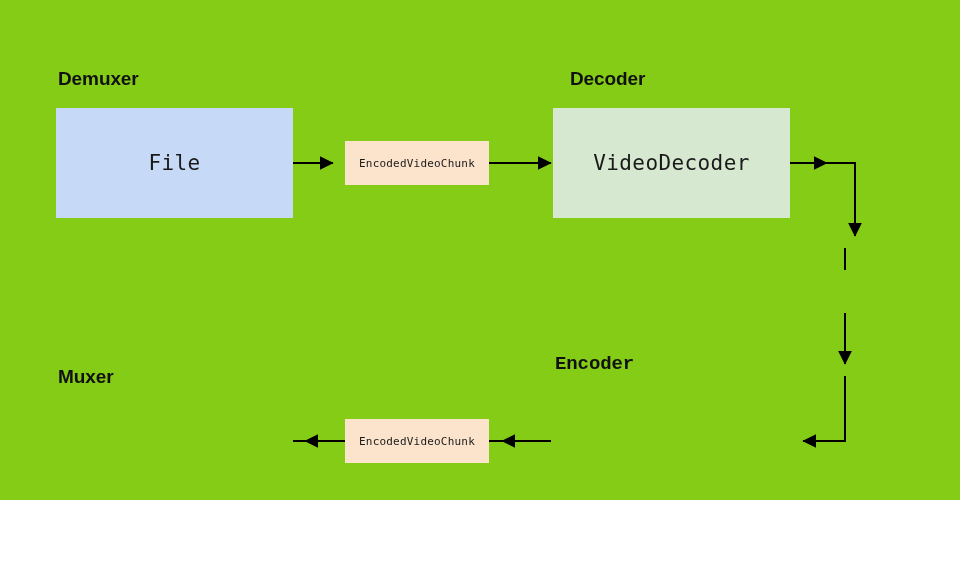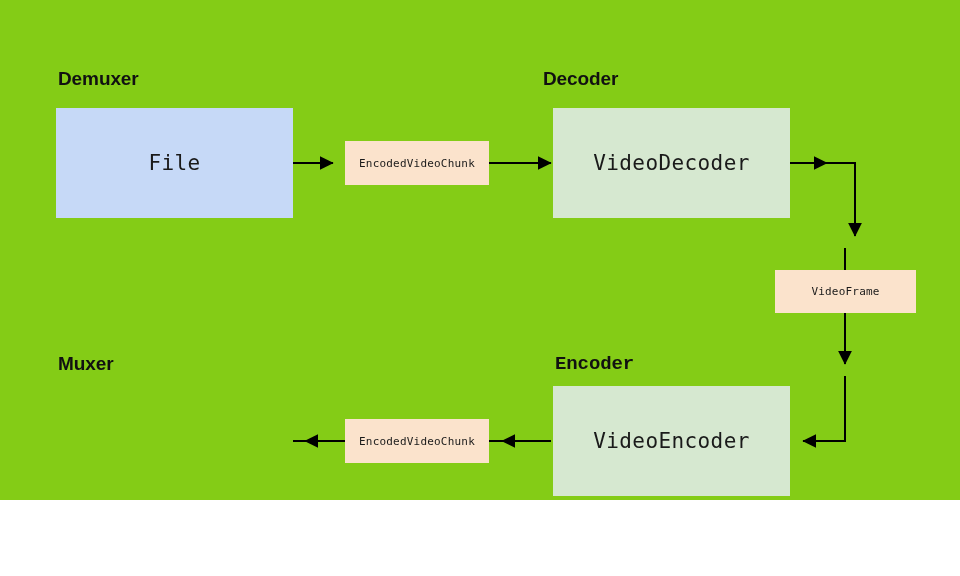--- a/index.html
+++ b/index.html
@@ -107,44 +107,38 @@
     </g>
 
     <g>
       <line x1="345" y1="441" x2="305" y2="441" stroke="#000000" stroke-width="2" marker-end="url(#arrow-l)"></line>
       <line x1="305" y1="441" x2="293" y2="441" stroke="#000000" stroke-width="2"></line>
     </g>
   </svg>
 
   <div class="section-title" style="left:58px; top:68px;">Demuxer</div>
 
-  <div class="section-title" style="left:543px; top:68px;text-align:center;">Decoder</div>
+  <div class="section-title" style="left:570px; top:68px;text-align:center;">Decoder</div>
 
-  <div class="section-title" style="left:58px; top:353px;">Muxer</div>
+  <div class="section-title" style="left:58px; top:366px;">Muxer</div>
 
   <div class="section-title" style="left:555px; top:353px;font-family:Liberation Mono, monospace;">Encoder</div>
 
   <div class="node box-big fill-blue" style="left:56px; top:108px; width:237px; height:110px;">
     <span class="node-label">File</span>
   </div>
 
   <div class="node box-small fill-orange" style="left:345px; top:141px; width:144px; height:44px;">
     <span class="node-label">EncodedVideoChunk</span>
   </div>
 
   <div class="node box-big fill-green" style="left:553px; top:108px; width:237px; height:110px;justify-content:center;">
     <span class="node-label">VideoDecoder</span>
   </div>
 
-  <div class="node box-small fill-orange" style="left:775px; top:270px; width:141px; height:43px;">
-    <span class="node-label">VideoFrame</span>
-  </div>
 
-  <div class="node box-big fill-green" style="left:553px; top:386px; width:237px; height:110px;">
-    <span class="node-label">VideoEncoder</span>
-  </div>
 
   <div class="node box-small fill-orange" style="left:345px; top:419px; width:144px; height:44px;">
     <span class="node-label">EncodedVideoChunk</span>
   </div>
 
 
 </div>
 
 </body></html>

